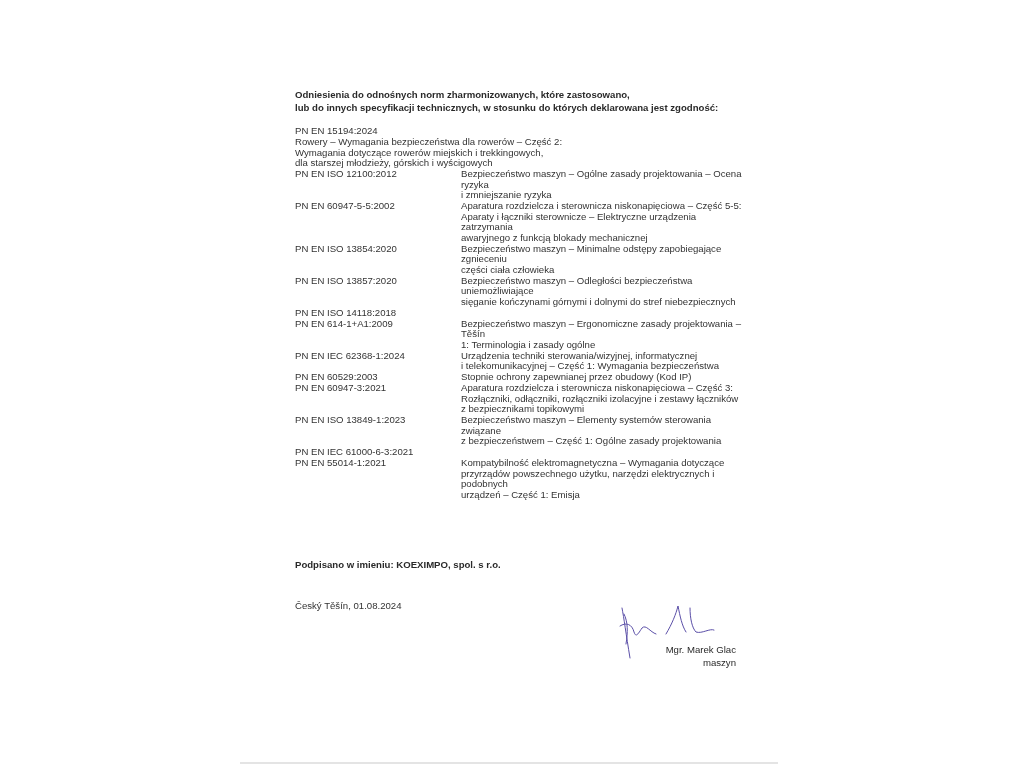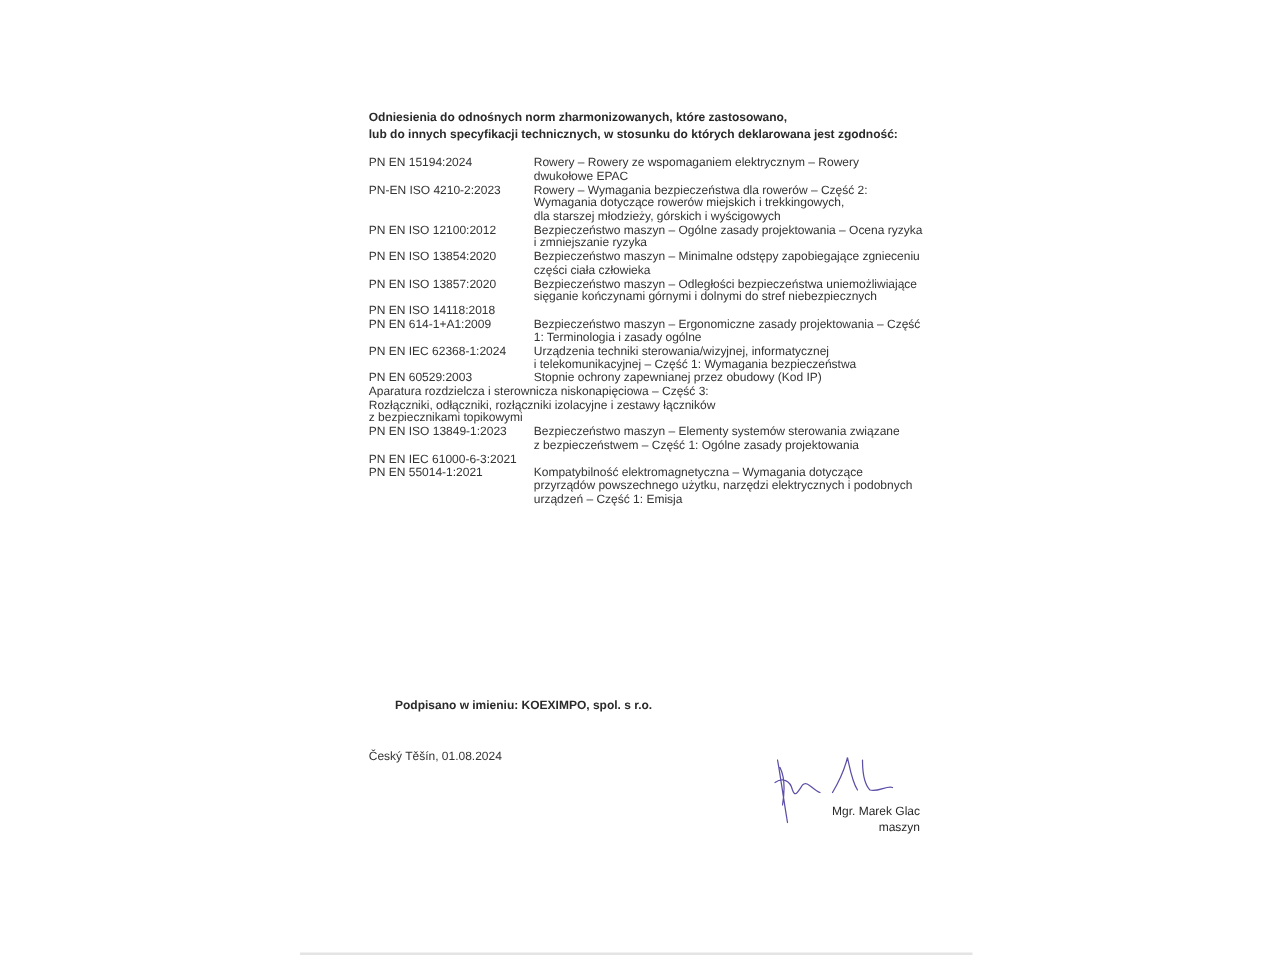--- a/index.html
+++ b/index.html
@@ -1,83 +1,87 @@
 <!DOCTYPE html>
 <html><head>
 <meta charset="utf-8">
 <style>
   html, body { margin: 0; padding: 0; background: #ffffff; }
   body { width: 1024px; height: 768px; position: relative; overflow: hidden;
          font-family: "Liberation Sans", sans-serif; color: #333333; }
   .page { position: absolute; left: 0; top: 0; width: 1024px; height: 768px; background: #fff; }
   .intro { position: absolute; left: 295px; top: 88px; font-size: 9.6px; font-weight: bold; line-height: 13px; color: #2a2a2a; }
   .norms { position: absolute; left: 295px; top: 126px; width: 450px; }
-  .row { display: flex; font-size: 9.6px; line-height: 10.5px; color: #333; margin-bottom: 0.5px; }
+  .row { display: flex; font-size: 9.6px; line-height: 10.5px; color: #333; margin-bottom: 0.5px; gap: 34px; }
   .code { width: 132px; flex: 0 0 132px; }
   .desc { flex: 1; white-space: pre-line; }
-  .signed { position: absolute; left: 295px; top: 559px; font-size: 9.6px; font-weight: bold; color: #2a2a2a; margin-left: 21px; }
+  .signed { position: absolute; left: 295px; top: 559px; font-size: 9.6px; font-weight: bold; color: #2a2a2a; }
   .place { position: absolute; left: 295px; top: 600px; font-size: 9.6px; color: #333; }
   .signature { position: absolute; left: 616px; top: 604px; width: 110px; height: 58px; }
   .signer { position: absolute; right: 288px; top: 643px; text-align: right; font-size: 9.6px; font-weight: normal; line-height: 13px; color: #2a2a2a; }
   .bottom-line { position: absolute; left: 240px; top: 762px; width: 538px; height: 2px; background: #e4e4e4; }
 </style>
 </head>
 <body>
 
 <div class="page">
   <div class="intro">
     <div>Odniesienia do odnośnych norm zharmonizowanych, które zastosowano,</div>
     <div>lub do innych specyfikacji technicznych, w stosunku do których deklarowana jest zgodność:</div>
   </div>
 
   <div class="norms" id="norms">
       <div class="row">
         <div class="code">PN EN 15194:2024</div>
-        <div class="desc">Rowery – Rowery ze wspomaganiem elektrycznym – Rowery
-dwukołowe EPAC</div>
       </div>
       <div class="row">
-        <div class="code">PN-EN ISO 4210-2:2023</div>
         <div class="desc">Rowery – Wymagania bezpieczeństwa dla rowerów – Część 2:
 Wymagania dotyczące rowerów miejskich i trekkingowych,
 dla starszej młodzieży, górskich i wyścigowych</div>
       </div>
       <div class="row">
         <div class="code">PN EN ISO 12100:2012</div>
         <div class="desc">Bezpieczeństwo maszyn – Ogólne zasady projektowania – Ocena ryzyka
 i zmniejszanie ryzyka</div>
+      </div>
+      <div class="row">
+        <div class="code">PN EN 60947-5-5:2002</div>
+        <div class="desc">Aparatura rozdzielcza i sterownicza niskonapięciowa – Część 5-5:
+Aparaty i łączniki sterownicze – Elektryczne urządzenia zatrzymania
+awaryjnego z funkcją blokady mechanicznej</div>
       </div>
       <div class="row">
         <div class="code">PN EN ISO 13854:2020</div>
         <div class="desc">Bezpieczeństwo maszyn – Minimalne odstępy zapobiegające zgnieceniu
 części ciała człowieka</div>
       </div>
       <div class="row">
         <div class="code">PN EN ISO 13857:2020</div>
         <div class="desc">Bezpieczeństwo maszyn – Odległości bezpieczeństwa uniemożliwiające
 sięganie kończynami górnymi i dolnymi do stref niebezpiecznych</div>
       </div>
       <div class="row">
         <div class="code">PN EN ISO 14118:2018</div>
       </div>
       <div class="row">
         <div class="code">PN EN 614-1+A1:2009</div>
-        <div class="desc">Bezpieczeństwo maszyn – Ergonomiczne zasady projektowania – Część
+        <div class="desc">Bezpieczeństwo maszyn – Ergonomiczne zasady projektowania – Těšín
 1: Terminologia i zasady ogólne</div>
       </div>
       <div class="row">
         <div class="code">PN EN IEC 62368-1:2024</div>
         <div class="desc">Urządzenia techniki sterowania/wizyjnej, informatycznej
 i telekomunikacyjnej – Część 1: Wymagania bezpieczeństwa</div>
       </div>
       <div class="row">
         <div class="code">PN EN 60529:2003</div>
         <div class="desc">Stopnie ochrony zapewnianej przez obudowy (Kod IP)</div>
       </div>
       <div class="row">
+        <div class="code">PN EN 60947-3:2021</div>
         <div class="desc">Aparatura rozdzielcza i sterownicza niskonapięciowa – Część 3:
 Rozłączniki, odłączniki, rozłączniki izolacyjne i zestawy łączników
 z bezpiecznikami topikowymi</div>
       </div>
       <div class="row">
         <div class="code">PN EN ISO 13849-1:2023</div>
         <div class="desc">Bezpieczeństwo maszyn – Elementy systemów sterowania związane
 z bezpieczeństwem – Część 1: Ogólne zasady projektowania</div>
       </div>
       <div class="row">

